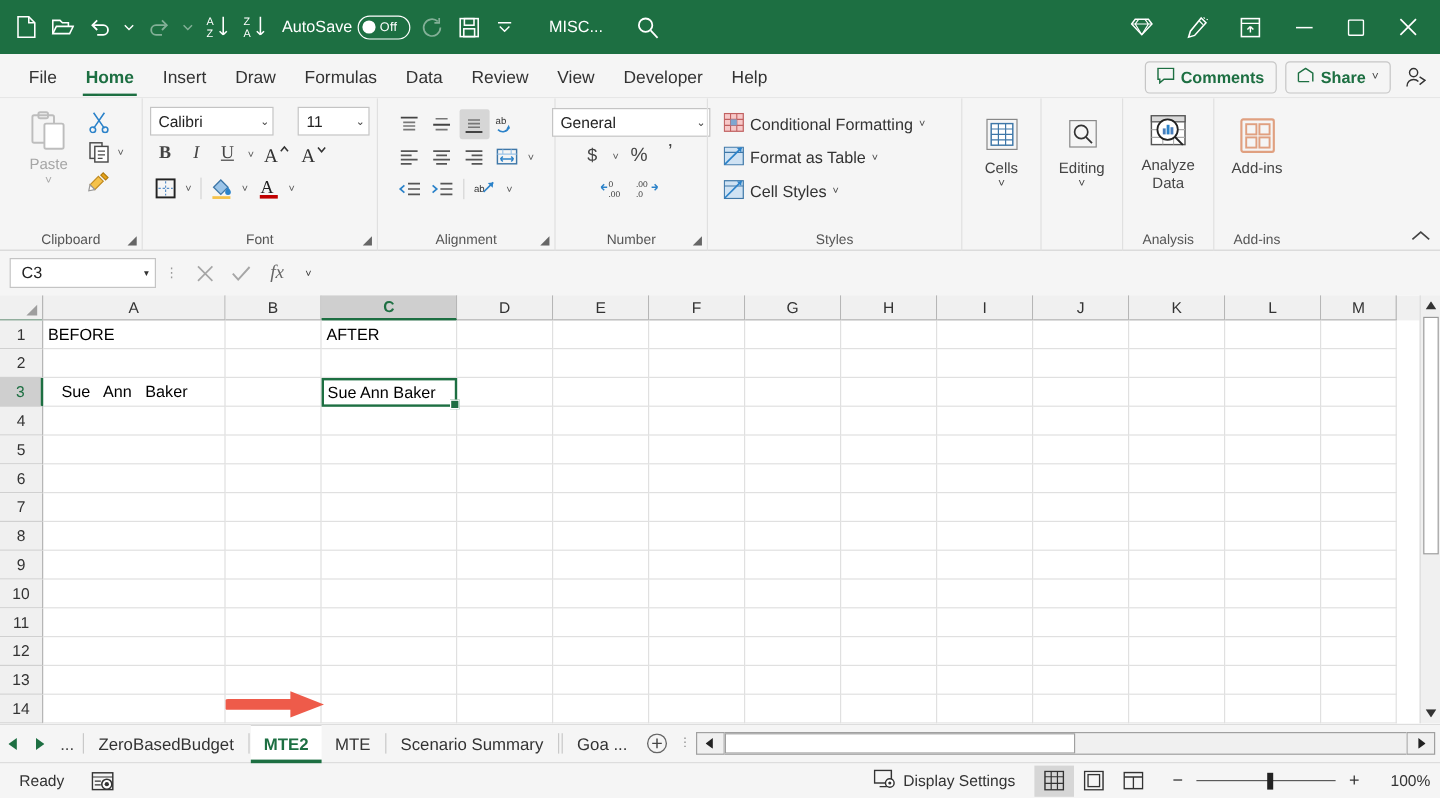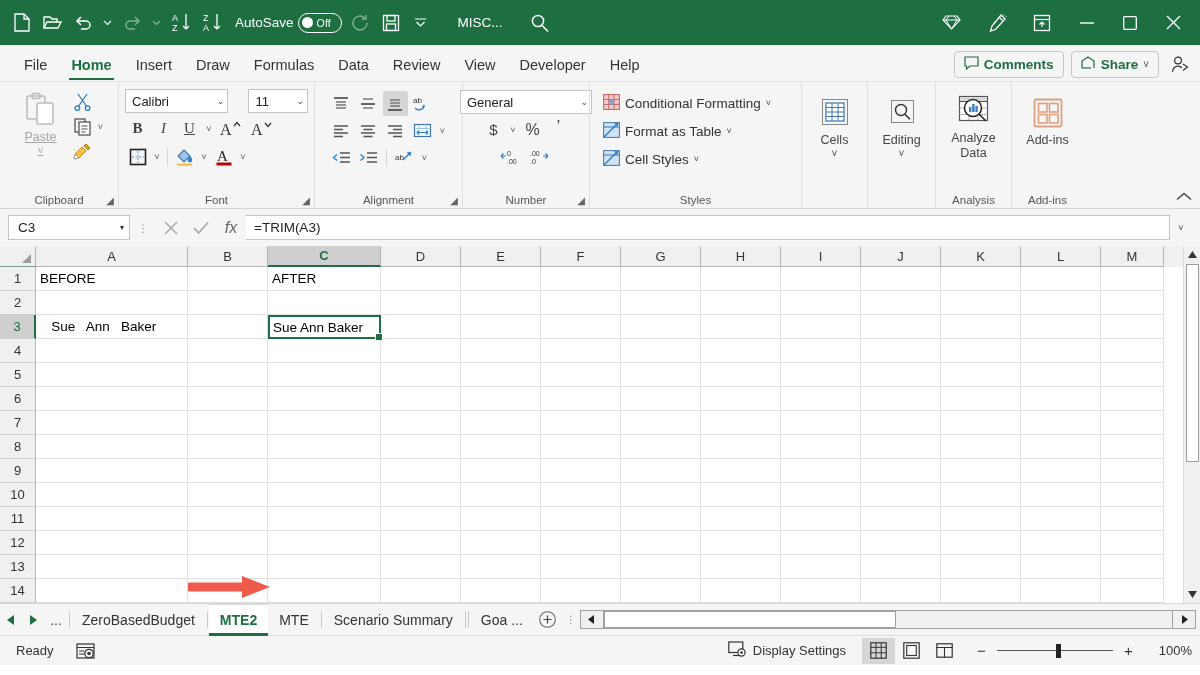--- a/index.html
+++ b/index.html
@@ -99,21 +99,21 @@
     font-size: 10px; color: #666;
   }
   .grp-body { display: flex; flex: 1; align-items: flex-start; }
 
   .bigbtn {
     display: flex; flex-direction: column; align-items: center;
     width: 58px; padding-top: 3px; color: #444; font-size: 12.5px;
     line-height: 14px; text-align: center;
   }
   .bigbtn .ic { height: 40px; display: flex; align-items: center; justify-content: center; }
-  .bigbtn.dim { color: #A6A6A6; text-decoration: underline; }
+  .bigbtn.dim { color: #A6A6A6; }
 
   .smallbtn {
     width: 25px; height: 25px; display: flex;
     align-items: center; justify-content: center;
     color: #444; font-size: 13px;
   }
   .smallbtn.sel { background: #D6D6D6; border-radius: 2px; }
   .caret-sm { font-size: 9px; color: #555; width: 12px; text-align: center; }
 
   .combo {
@@ -773,25 +773,22 @@
       <svg width="14" height="14" viewBox="0 0 14 14">
           <path d="M1 1l12 12M13 1L1 13" stroke="#A6A6A6" stroke-width="1.4"></path>
         </svg>
     </div>
     <div class="fb-btn">
       <svg width="16" height="14" viewBox="0 0 16 14">
           <path d="M1 7l4.5 5L15 1.5" fill="none" stroke="#A6A6A6" stroke-width="1.6"></path>
         </svg>
     </div>
     <div class="fb-btn">
-      <span style="font-family:Liberation Sans, sans-serif;font-style:italic;font-size:16px;color:#666;">fx</span>
-    </div>
-  </div>
-  <div class="fb-input">
-    <span>=TRIM(A3)</span>
+      <span style="font-family:Liberation Serif, serif;font-style:italic;font-size:16px;color:#666;">fx</span>
+    </div>
   </div>
   <div class="fb-caret">˅</div>
 </div>
 
 <div class="gridwrap">
   <div class="colhdr">
     <div class="corner"></div>
     <div class="ch" style="width:152px">A</div>
     <div class="ch" style="width:80px">B</div>
     <div class="ch sel" style="width:113px">C</div>

